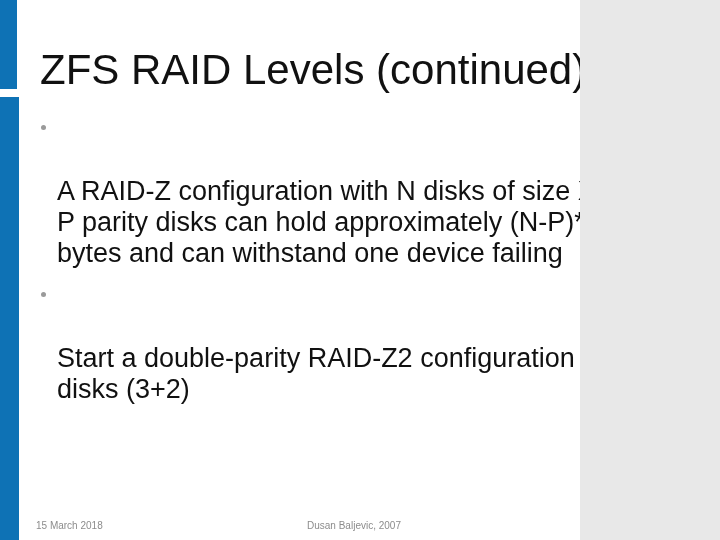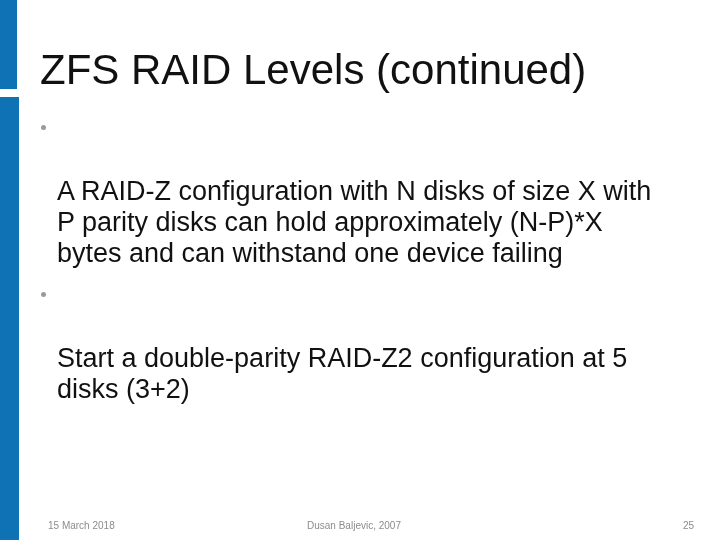--- a/index.html
+++ b/index.html
@@ -1,18 +1,18 @@
 <!DOCTYPE html>
 <html><head>
 <meta charset="utf-8">
 <style>
   html, body { margin: 0; padding: 0; background: #e8e8e8; }
   .slide {
     position: relative;
-    width: 720px;
+    width: 580px;
     height: 540px;
     background: #ffffff;
     overflow: hidden;
     font-family: "Liberation Sans", sans-serif;
     color: #111111;
   }
   
   .bar-top {
     position: absolute;
     left: 0; top: 0;
@@ -63,21 +63,21 @@
   }
   .bullet-text { white-space: pre-line; text-align: center; }
   
   .footer {
     position: absolute;
     left: 0; top: 520px;
     width: 720px;
     font-size: 10px;
     color: #8c8c8c;
   }
-  .footer .date   { position: absolute; left: 48px;  top: 0; white-space: nowrap; }
+  .footer .date   { position: absolute; left: 36px;  top: 0; white-space: nowrap; }
   .footer .author { position: absolute; left: 0; right: 12px; top: 0; text-align: center; white-space: nowrap; }
   .footer .page   { position: absolute; right: 26px; top: 0; white-space: nowrap; margin-left: 48px; }
 </style>
 </head>
 <body>
 
 <div class="slide">
 
   <div class="bar-top"></div>
   <div class="bar-bottom"></div>

